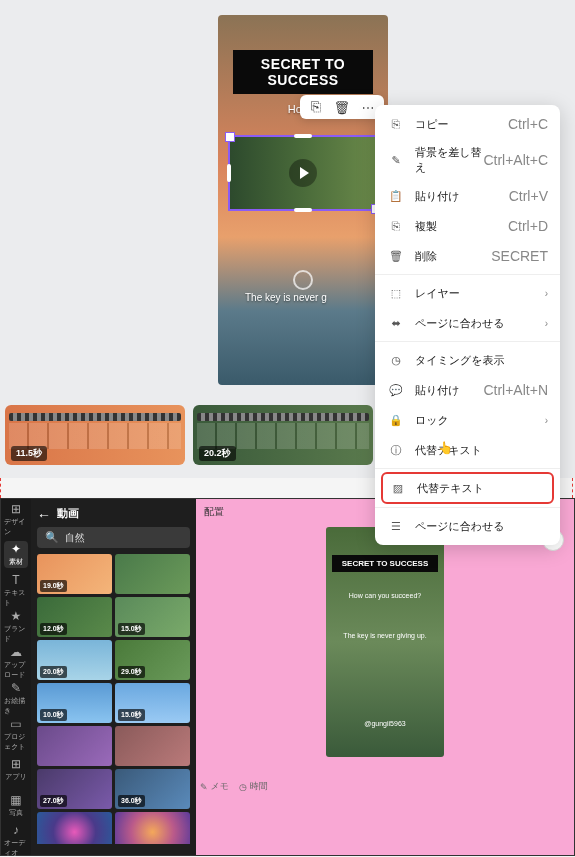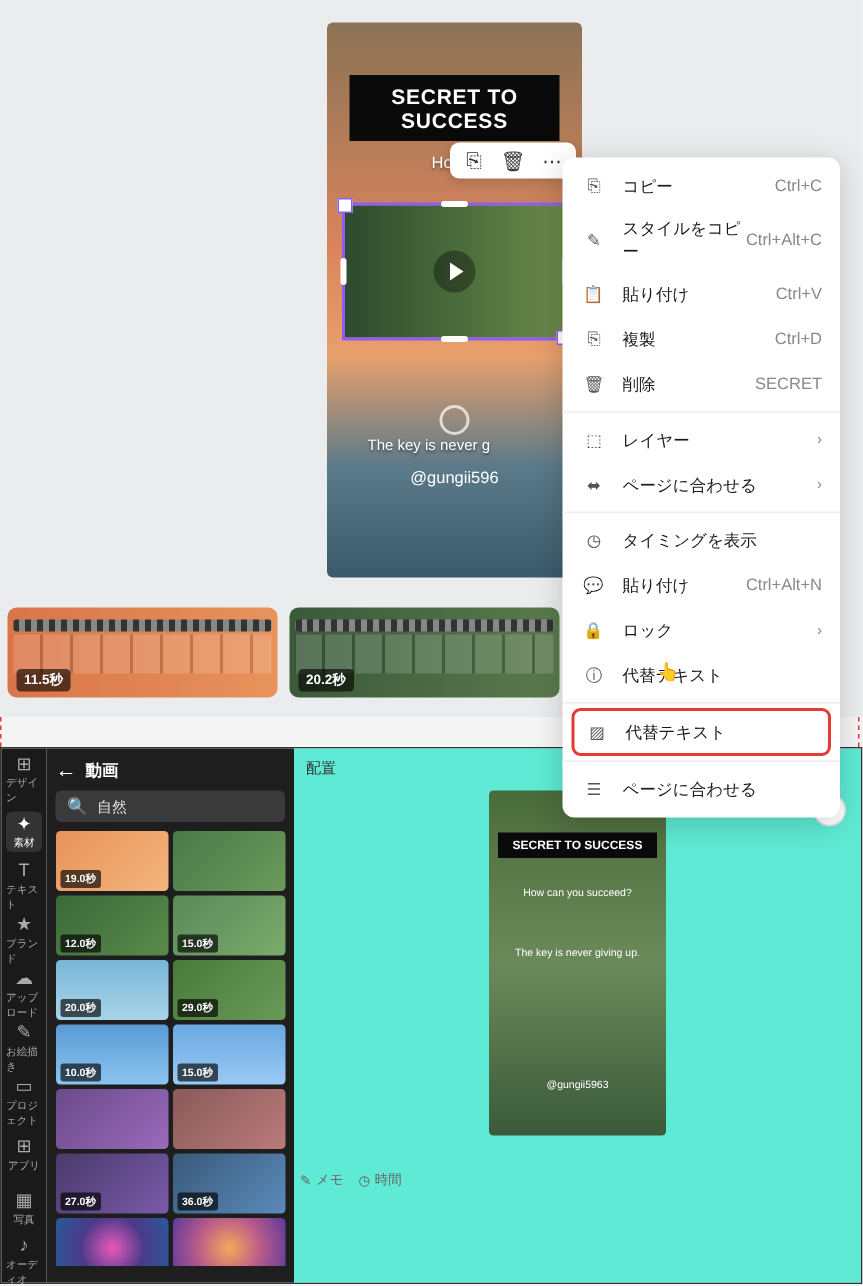--- a/index.html
+++ b/index.html
@@ -4,42 +4,42 @@
 <style>
   * { box-sizing: border-box; margin: 0; padding: 0; }
   body { font-family: -apple-system, BlinkMacSystemFont, "Segoe UI", sans-serif; background: #f5f5f5; width: 575px; height: 857px; position: relative; overflow: hidden; font-size: 11px; }
   
   
   .panel-top { position: absolute; top: 0; left: 0; width: 575px; height: 478px; background: #ebecee; }
   .canvas-area { position: absolute; top: 0; left: 0; width: 575px; height: 395px; background: #ebecee; }
   .phone-preview { position: absolute; top: 15px; left: 218px; width: 170px; height: 370px; background: linear-gradient(180deg, #8b7355 0%, #d9845c 40%, #e8a06c 60%, #5b7a8a 80%, #3a5a6a 100%); border-radius: 4px; overflow: hidden; }
   .video-title { position: absolute; top: 35px; left: 15px; right: 15px; background: #0a0a0a; color: #fff; font-weight: 800; font-size: 14px; text-align: center; padding: 6px 4px; letter-spacing: 0.5px; }
   .subtitle1 { position: absolute; top: 88px; left: 0; right: 0; text-align: center; color: #fff; font-size: 11px; text-shadow: 0 1px 2px rgba(0,0,0,0.5); }
-  .video-clip { position: absolute; top: 120px; left: 10px; width: 150px; height: 92px; background: linear-gradient(90deg, #2d4a2d, #4a6b3a, #6b8a4a); border: 2px solid #8b5cf6; }
+  .video-clip { position: absolute; top: 120px; left: 10px; width: 150px; height: 76px; background: linear-gradient(90deg, #2d4a2d, #4a6b3a, #6b8a4a); border: 2px solid #8b5cf6; }
   .video-clip::before, .video-clip::after { content: ''; position: absolute; width: 8px; height: 8px; background: #fff; border: 1px solid #8b5cf6; }
   .video-clip::before { top: -5px; left: -5px; }
   .video-clip::after { bottom: -5px; right: -5px; }
   .handle-tl, .handle-tr, .handle-bl, .handle-br, .handle-t, .handle-b, .handle-l, .handle-r { position: absolute; background: #fff; }
   .handle-t, .handle-b { width: 18px; height: 4px; left: 50%; transform: translateX(-50%); border-radius: 2px; }
   .handle-t { top: -3px; } .handle-b { bottom: -3px; }
   .handle-l, .handle-r { width: 4px; height: 18px; top: 50%; transform: translateY(-50%); border-radius: 2px; }
   .handle-l { left: -3px; } .handle-r { right: -3px; }
   .play-btn { position: absolute; top: 50%; left: 50%; transform: translate(-50%,-50%); width: 28px; height: 28px; background: rgba(0,0,0,0.35); border-radius: 50%; display:flex; align-items:center; justify-content:center;}
   .play-btn::after { content:''; border-left: 9px solid #fff; border-top: 6px solid transparent; border-bottom: 6px solid transparent; margin-left: 2px;}
   .subtitle2 { position: absolute; top: 155px; left: 15px; color: #fff; font-size: 10px; text-shadow: 0 1px 2px rgba(0,0,0,0.5); }
   .loop-icon { position: absolute; top: 255px; left: 50%; transform: translateX(-50%); width: 20px; height: 20px; border: 2px solid #fff; border-radius: 50%; opacity: 0.7;}
   .username { position: absolute; bottom: 60px; left: 0; right: 0; text-align: center; color: #fff; font-size: 11px; }
   
   .floating-toolbar { position: absolute; top: 95px; left: 300px; background: #fff; border-radius: 6px; box-shadow: 0 2px 8px rgba(0,0,0,0.15); padding: 4px 8px; display: flex; gap: 10px; align-items: center; }
   .tb-icon { width: 16px; height: 16px; display:flex; align-items:center; justify-content:center; cursor:pointer; font-size: 13px; color: #333; }
   
   .context-menu { position: absolute; top: 105px; left: 375px; width: 185px; background: #fff; border-radius: 8px; box-shadow: 0 4px 20px rgba(0,0,0,0.18); padding: 4px 0; z-index: 10; }
   .cm-item { display: flex; align-items: center; padding: 6px 12px; font-size: 11px; color: #1a1a1a; cursor: pointer; position: relative; }
   .cm-icon { width: 18px; height: 18px; margin-right: 10px; display:flex; align-items:center; justify-content:center; color: #555; flex-shrink:0;}
-  .cm-shortcut { margin-left: auto; font-size: 11px; color: #888; }
+  .cm-shortcut { margin-left: auto; font-size: 14px; color: #888; }
   .cm-chevron { margin-left: auto; font-size: 10px; color: #888; }
   .cm-divider { height: 1px; background: #eee; margin: 3px 0; }
   .cm-highlighted { border: 2px solid #e53935; border-radius: 6px; margin: 1px 6px; padding: 5px 6px; }
   .cursor-pointer { position: absolute; top: 441px; left: 438px; font-size: 12px; z-index: 20; }
   
   .timeline-top { position: absolute; top: 405px; left: 5px; right: 5px; height: 60px; display: flex; gap: 8px; }
   .tl-clip { position: relative; background: #1a1a1a; border-radius: 6px; overflow: hidden; }
   .tl-clip-1 { width: 180px; background: linear-gradient(90deg, #d97548, #e8935c); }
   .tl-clip-2 { width: 180px; background: linear-gradient(90deg, #3a5a3a, #5a7a4d); }
   .tl-strip { position: absolute; top: 8px; left: 4px; right: 4px; height: 8px; background: repeating-linear-gradient(90deg, #333 0, #333 4px, #888 4px, #888 8px); border-radius: 2px;}
@@ -62,21 +62,21 @@
   .search-title { color: #fff; font-size: 11px; font-weight: 600; }
   .search-box { margin: 0 6px 6px; background: #3a3a3a; border-radius: 4px; display: flex; align-items: center; padding: 4px 8px; }
   .search-icon-s { color: #aaa; font-size: 11px; margin-right: 6px; }
   .search-input { flex: 1; color: #ddd; font-size: 10px; background: none; border: none; outline: none;}
   .clear-x { color: #aaa; font-size: 10px; cursor: pointer; }
   .filter-icon { color: #aaa; font-size: 11px; margin-left: 6px; cursor: pointer;}
   .thumb-grid { padding: 0 6px; display: grid; grid-template-columns: 1fr 1fr; gap: 3px; overflow-y: auto; height: 290px;}
   .thumb { position: relative; height: 40px; border-radius: 3px; overflow: hidden; cursor: pointer; }
   .thumb-dur { position: absolute; bottom: 2px; left: 3px; background: rgba(0,0,0,0.65); color: #fff; font-size: 7px; padding: 1px 3px; border-radius: 2px; font-weight: 600;}
   
-  .panel-right { position: absolute; top: 0; left: 195px; right: 0; height: 100%; background: #5eead4; }
+  .panel-right { position: absolute; top: 0; left: 195px; right: 0; height: 100%; background: #f9a8d4; }
   .config-label { position: absolute; top: 6px; left: 8px; font-size: 10px; color: #333; }
   .preview2 { position: absolute; top: 28px; left: 50%; transform: translateX(-50%); width: 118px; height: 230px; background: linear-gradient(180deg, #4a6b3a 0%, #6b8a5a 50%, #3a5a3a 100%); border-radius: 3px; overflow: hidden;}
   .preview2 .pv-title { position: absolute; top: 28px; left: 6px; right: 6px; background: #0a0a0a; color: #fff; font-weight: 800; font-size: 8px; text-align: center; padding: 4px 2px;}
   .preview2 .pv-sub1 { position: absolute; top: 65px; left: 0; right: 0; text-align: center; color: #fff; font-size: 7px;}
   .preview2 .pv-sub2 { position: absolute; top: 105px; left: 0; right: 0; text-align: center; color: #fff; font-size: 7px;}
   .preview2 .pv-user { position: absolute; bottom: 30px; left: 0; right: 0; text-align: center; color: #fff; font-size: 7px;}
   .reset-btn { position: absolute; top: 30px; right: 10px; width: 22px; height: 22px; background: #fff; border: 1px solid #ddd; border-radius: 50%; display:flex; align-items:center; justify-content:center; font-size: 12px; cursor:pointer;}
   
   .timeline2 { position: absolute; bottom: 0; left: 0; right: 0; height: 54px; background: #fff; border-top: 1px solid #eee; display: flex; align-items: center; padding: 0 8px; gap: 6px;}
   .play2 { width: 26px; height: 26px; border: 1px solid #ddd; border-radius: 50%; display:flex; align-items:center; justify-content:center; cursor:pointer;}
@@ -105,38 +105,37 @@
       <div class="subtitle1">How c</div>
       <div class="video-clip">
         <div class="handle-t"></div>
         <div class="handle-b"></div>
         <div class="handle-l"></div>
         <div class="handle-r"></div>
         <div class="play-btn"></div>
         <div class="subtitle2">The key is never g</div>
       </div>
       <div class="loop-icon"></div>
-      <div class="username">@gungii596</div>
     </div>
 
     <div class="floating-toolbar">
       <span class="tb-icon">⎘</span>
       <span class="tb-icon">🗑</span>
       <span class="tb-icon">⋯</span>
     </div>
 
     <div class="context-menu" id="ctx">
         <div class="cm-item">
           <span class="cm-icon">⎘</span>
           <span>コピー</span>
           <span class="cm-shortcut">Ctrl+C</span>
         </div>
         <div class="cm-item">
           <span class="cm-icon">✎</span>
-          <span>スタイルをコピー</span>
+          <span>背景を差し替え</span>
           <span class="cm-shortcut">Ctrl+Alt+C</span>
         </div>
         <div class="cm-item">
           <span class="cm-icon">📋</span>
           <span>貼り付け</span>
           <span class="cm-shortcut">Ctrl+V</span>
         </div>
         <div class="cm-item">
           <span class="cm-icon">⎘</span>
           <span>複製</span>

